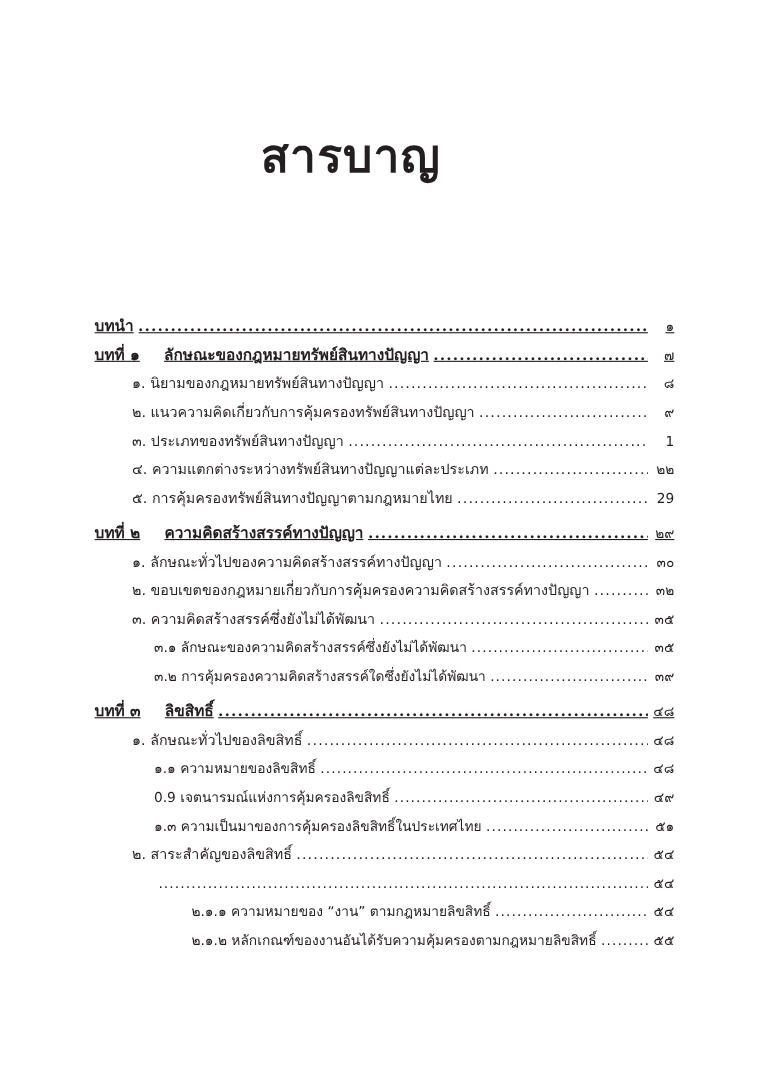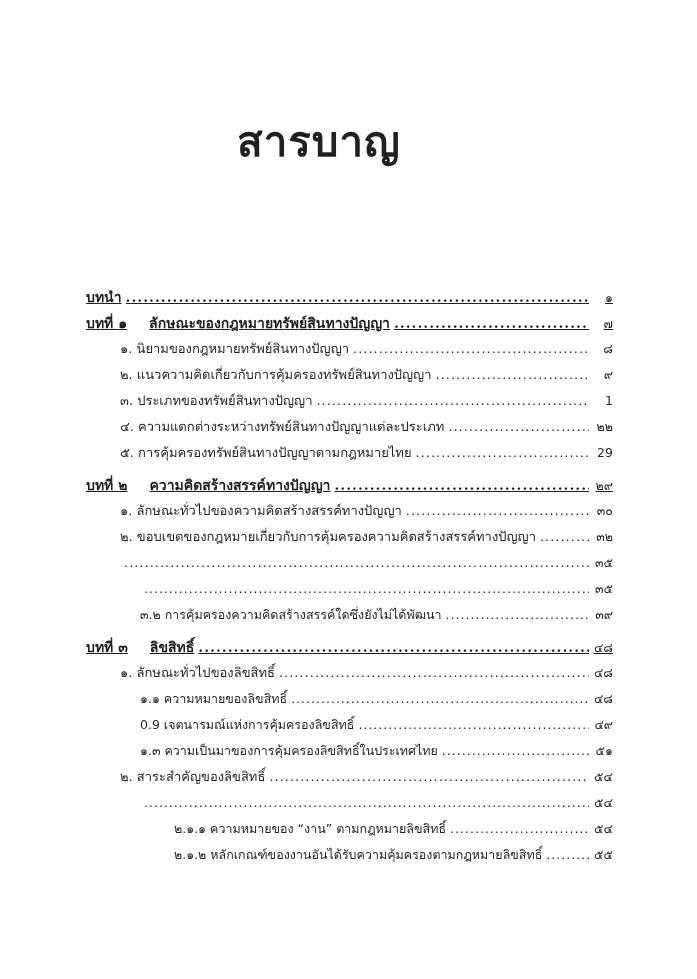--- a/index.html
+++ b/index.html
@@ -93,24 +93,26 @@
     <span class="label">๑. ลักษณะทั่วไปของความคิดสร้างสรรค์ทางปัญญา</span>
     <span class="dots"></span>
     <span class="page">๓๐</span>
   </div>
   <div class="row lvl1">
     <span class="label">๒. ขอบเขตของกฎหมายเกี่ยวกับการคุ้มครองความคิดสร้างสรรค์ทางปัญญา</span>
     <span class="dots"></span>
     <span class="page">๓๒</span>
   </div>
   <div class="row lvl1">
+    <span class="label">๓. ความคิดสร้างสรรค์ซึ่งยังไม่ได้พัฒนา</span>
     <span class="dots"></span>
     <span class="page">๓๕</span>
   </div>
   <div class="row lvl2">
+    <span class="label">๓.๑  ลักษณะของความคิดสร้างสรรค์ซึ่งยังไม่ได้พัฒนา</span>
     <span class="dots"></span>
     <span class="page">๓๕</span>
   </div>
   <div class="row lvl2">
     <span class="label">๓.๒  การคุ้มครองความคิดสร้างสรรค์ใดซึ่งยังไม่ได้พัฒนา</span>
     <span class="dots"></span>
     <span class="page">๓๙</span>
   </div>
 
   <div class="row chapter gap">

